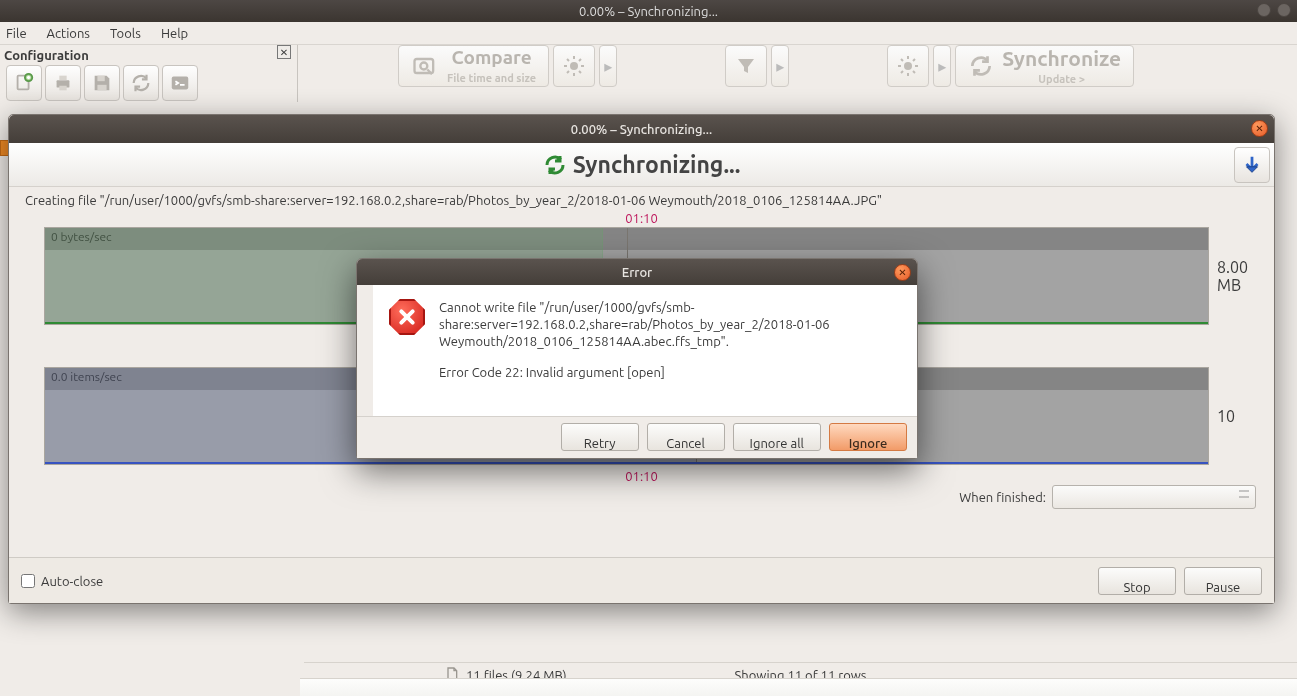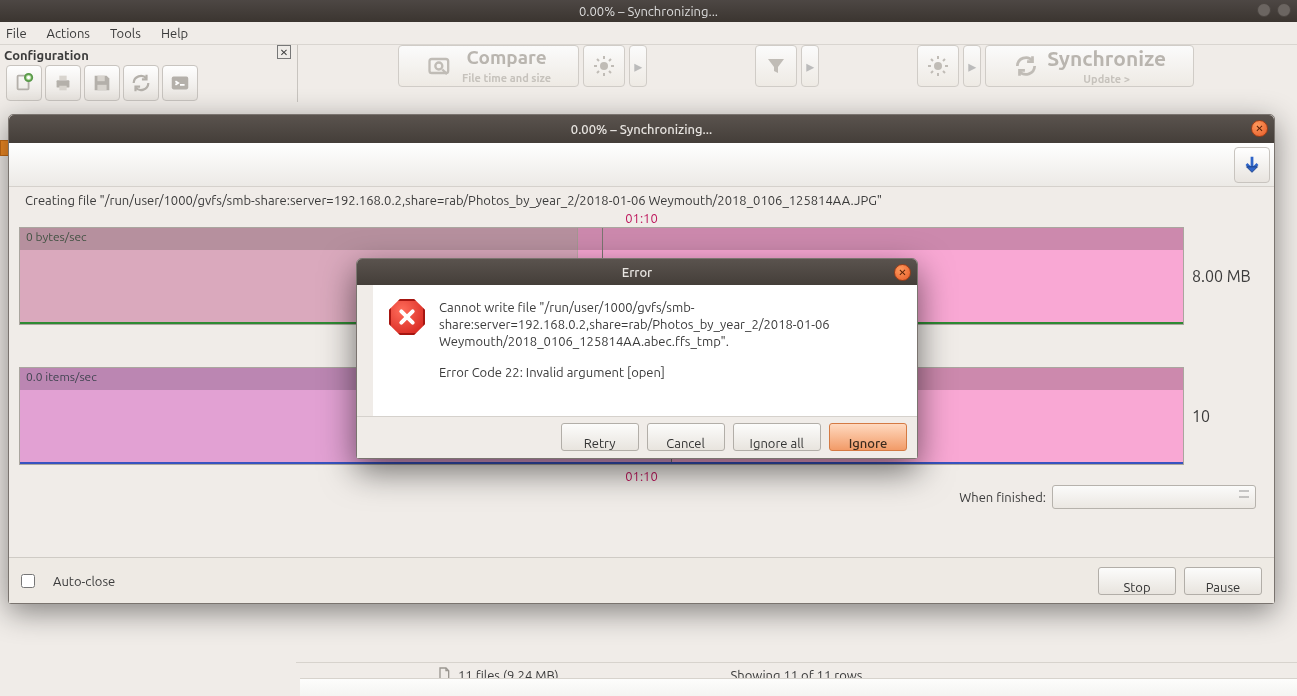--- a/index.html
+++ b/index.html
@@ -40,21 +40,21 @@
     color:#9a9690;
   }
   .tb-btn svg { width:22px;height:22px; }
 
   .main-tb-row {
     flex:1; display:flex; align-items:center; padding-left:100px; gap:4px;
   }
   .big-btn {
     height:42px;border:1px solid #d0ccc7;border-radius:4px;
     background:linear-gradient(#fbfbfb,#eeeae4);display:flex;align-items:center;
-    color:#bbb; padding:0 27px; gap:8px;
+    color:#bbb; padding:0 12px; gap:8px;
   }
   .big-btn.icon-only{padding:0;width:42px;justify-content:center;}
   .big-btn.drop{width:18px;padding:0;justify-content:center;}
   .cmp-txt { line-height:1.05; text-align:center;}
   .cmp-txt b{font-size:19px;color:#b9b5af;display:block;}
   .cmp-txt small{font-size:11px;color:#c6c2bc;font-weight:bold;}
   .sync-big{ color:#c5c1bb;}
   .sync-big b{font-size:21px;}
   .sync-big small{font-size:11px;}
 
@@ -98,21 +98,21 @@
     display:flex;align-items:center;justify-content:center;
   }
   .down-btn svg{width:22px;height:22px;fill:#2e64c8;stroke:#1a3e86;}
 
   .dlg-body{flex:1; padding:4px 10px 0 10px; font-size:13px; color:#3b3b3b;}
   .creating{font-size:13px;color:#3b3b3b;margin:2px 2px 4px 6px;}
   .time-center{text-align:center;font-size:13px;color:#be185d;margin-bottom:2px;}
   .graph-row{display:flex;align-items:center;gap:8px;margin-bottom:42px;}
   .graph{
     flex:0 0 1165px; height:98px; position:relative;
-    border:1px solid #aaa69f; background:#f9a8d4;
+    border:1px solid #aaa69f; background:#a3a3a3;margin-left:25px;
   }
   .graph .top-strip{position:absolute;left:0;right:0;top:0;height:22px;background:rgba(0,0,0,.18);}
   .graph .label{position:absolute;left:6px;top:2px;font-size:12px;color:#3a3a3a;}
   .graph .vline{position:absolute;top:0;bottom:0;width:1px;background:#7a7670;left:50%;}
   .graph .baseline{position:absolute;left:0;right:0;bottom:0;height:2px;}
   .side-val{flex:1;text-align:left;font-size:16px;color:#3a3a3a;}
 
   .g1 .fill{position:absolute;left:0;bottom:0;width:48%;height:100%;background:rgba(96,175,99,.2);border-right:1px solid rgba(96,175,99,.2);}
   .g1 .baseline{background:#2f8a34;}
   .g2 .fill{position:absolute;left:0;bottom:0;width:34%;height:100%;background:rgba(92,119,210,.15);}
@@ -121,21 +121,21 @@
   .g2 .vline{left:56%;}
 
   .when-row{display:flex;justify-content:flex-end;align-items:center;gap:6px;padding:0 8px 10px 0;font-size:13px;}
   .combo{width:204px;height:24px;border:1px solid #b6b2ac;background:linear-gradient(#fbfbfa,#ebe7e2);border-radius:3px;position:relative;}
   .combo::after{content:"";position:absolute;right:6px;top:4px;width:10px;height:14px;background:linear-gradient(#888 0 2px,transparent 2px 6px,#888 6px 8px,transparent 8px);opacity:.45;}
 
   .dlg-foot{
     height:46px;border-top:1px solid #cfcbc5;background:#eeeae4;
     display:flex;align-items:center;justify-content:space-between;padding:0 12px;
   }
-  .chk{display:flex;align-items:center;gap:18px;font-size:13px;}
+  .chk{display:flex;align-items:center;gap:6px;font-size:13px;}
   .chk input{width:14px;height:14px;}
   .foot-btns{display:flex;gap:8px;}
   .btn{
     min-width:78px;height:28px;border:1px solid #b2aea8;border-radius:3px;
     background:linear-gradient(#fcfcfb,#e8e4de);font-size:13px;color:#333;
     display:flex;align-items:flex-end;justify-content:center;padding:0 16px;
   }
 
   
   .error-dlg{
@@ -165,21 +165,21 @@
     height:42px;background:#f0ece8;border-top:1px solid #d5d1cc;
     display:flex;justify-content:flex-end;align-items:center;gap:8px;padding:0 10px;
   }
   .btn.primary{
     background:linear-gradient(#ffd9bf,#f29b68);
     border:1px solid #d47a43;color:#3b2a1d;font-weight:500;
   }
 
   
   .status-strip{
-    position:absolute;left:296px;right:0;bottom:10px;height:24px;
+    position:absolute;left:304px;right:0;bottom:10px;height:24px;
     background:#f0ece8;border-top:1px solid #d7d3cd;
     display:flex;align-items:center;font-size:13px;color:#3b3b3b;
   }
   .status-strip .file-ico{margin:0 6px 0 140px;color:#8a8682;}
   .status-strip .mid{position:absolute;left:50%;transform:translateX(-50%);}
 
   .bottom-tb{
     position:absolute;left:300px;right:0;bottom:-16px;height:34px;
     background:linear-gradient(#fdfdfc,#ecece8);border-top:1px solid #d7d3cd;
   }
@@ -303,20 +303,29 @@
   <span class="mid">Showing 11 of 11 rows</span>
 </div>
 <div class="bottom-tb"></div>
 
 <div class="progress-dlg">
   <div class="dlg-titlebar">
     <span>0.00% – Synchronizing...</span>
     <div class="dlg-close">✕</div>
   </div>
   <div class="dlg-head">
+    <h1>
+      <span class="sync-ico">
+        <svg viewBox="0 0 24 24" fill="none" stroke="#2f8a34" stroke-width="3">
+            <path d="M4 12a8 8 0 0 1 13.8-5.5M20 12a8 8 0 0 1-13.8 5.5"></path>
+            <path d="M17 3v5h-5M7 21v-5h5" fill="#2f8a34"></path>
+          </svg>
+      </span>
+      <span>Synchronizing...</span>
+    </h1>
     <div class="down-btn">
       <svg viewBox="0 0 24 24">
           <path d="M12 3v13M6 11l6 6 6-6" fill="none" stroke="#2e64c8" stroke-width="3"></path>
           <path d="M12 20l-6-6h12z" fill="#2e64c8"></path>
         </svg>
     </div>
   </div>
 
   <div class="dlg-body">
     <div class="creating">Creating file "/run/user/1000/gvfs/smb-share:server=192.168.0.2,share=rab/Photos_by_year_2/2018-01-06 Weymouth/2018_0106_125814AA.JPG"</div>

